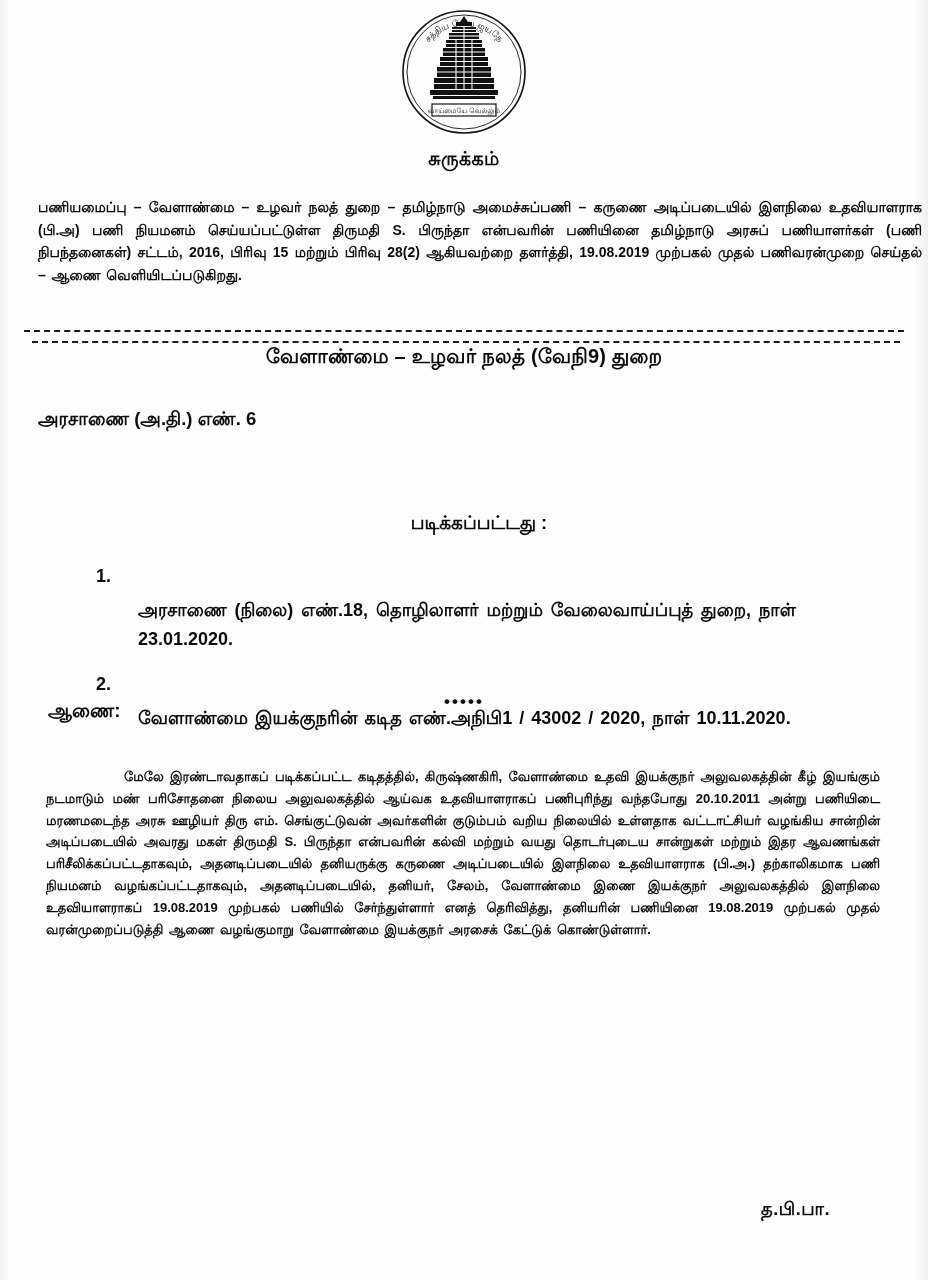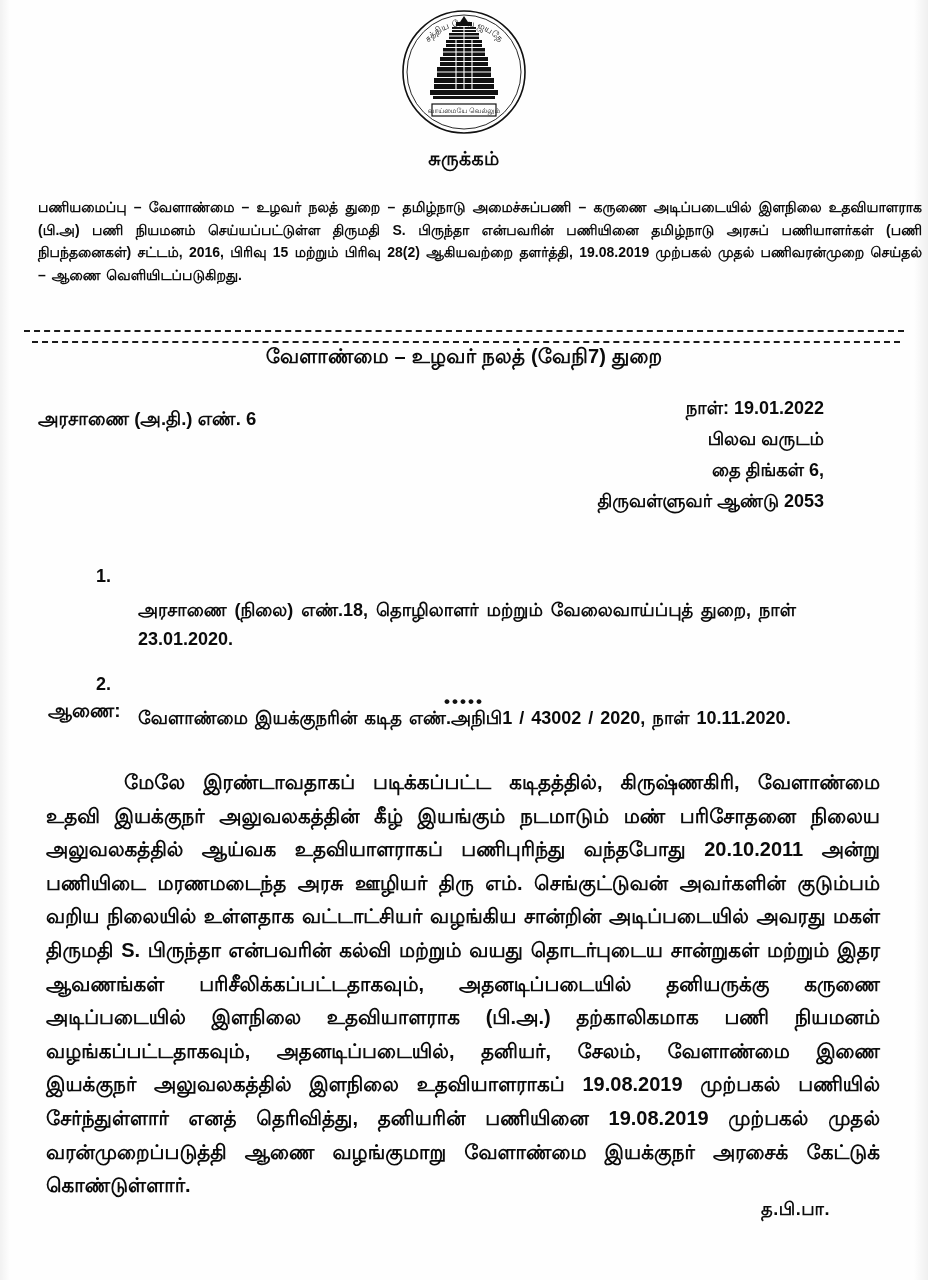--- a/index.html
+++ b/index.html
@@ -176,21 +176,21 @@
     top: 700px;
     left: 48px;
     font-size: 19px;
     font-weight: 700;
   }
   .order-body {
     position: absolute;
     top: 766px;
     left: 46px;
     width: 834px;
-    font-size: 20px;
+    font-size: 13px;
     line-height: 1.68;
     font-weight: 700;
     text-align: justify;
     text-align-last: left;
     word-spacing: 2px;
     text-indent: 78px;
   }
 
   .signoff {
     position: absolute;
@@ -251,31 +251,26 @@
     </svg>
   </div>
 
   <div class="suruukkam center">சுருக்கம்</div>
 
   <div class="summary">பணியமைப்பு – வேளாண்மை – உழவர் நலத் துறை – தமிழ்நாடு அமைச்சுப்பணி – கருணை அடிப்படையில் இளநிலை உதவியாளராக (பி.அ) பணி நியமனம் செய்யப்பட்டுள்ள திருமதி S. பிருந்தா என்பவரின் பணியினை தமிழ்நாடு அரசுப் பணியாளர்கள் (பணி நிபந்தனைகள்) சட்டம், 2016, பிரிவு 15 மற்றும் பிரிவு 28(2) ஆகியவற்றை தளர்த்தி, 19.08.2019 முற்பகல் முதல் பணிவரன்முறை செய்தல் – ஆணை வெளியிடப்படுகிறது.</div>
 
   <div class="dashrule"></div>
   <div class="dashrule second"></div>
 
-  <div class="dept-line center">வேளாண்மை – உழவர் நலத் (வேநி7) துறை</div>
+  <div class="dept-line center">வேளாண்மை – உழவர் நலத் (வேநி9) துறை</div>
 
   <div class="go-no">அரசாணை (அ.தி.) எண். 6</div>
 
-  <div class="date-block">
-    <div>நாள்: 19.01.2022</div>
-    <div>பிலவ வருடம்</div>
-    <div>தை திங்கள் 6,</div>
-    <div>திருவள்ளுவர் ஆண்டு 2053</div>
-  </div>
-
+
+  <div class="read-label">படிக்கப்பட்டது :</div>
 
   <div class="ref-list">
     <div class="ref-item">
       <div class="ref-num">1.</div>
       <div class="ref-text">அரசாணை (நிலை) எண்.18, தொழிலாளர் மற்றும் வேலைவாய்ப்புத் துறை, நாள் 23.01.2020.</div>
     </div>
     <div class="ref-item">
       <div class="ref-num">2.</div>
       <div class="ref-text">வேளாண்மை இயக்குநரின் கடித எண்.அநிபி1 / 43002 / 2020, நாள் 10.11.2020.</div>
     </div>

